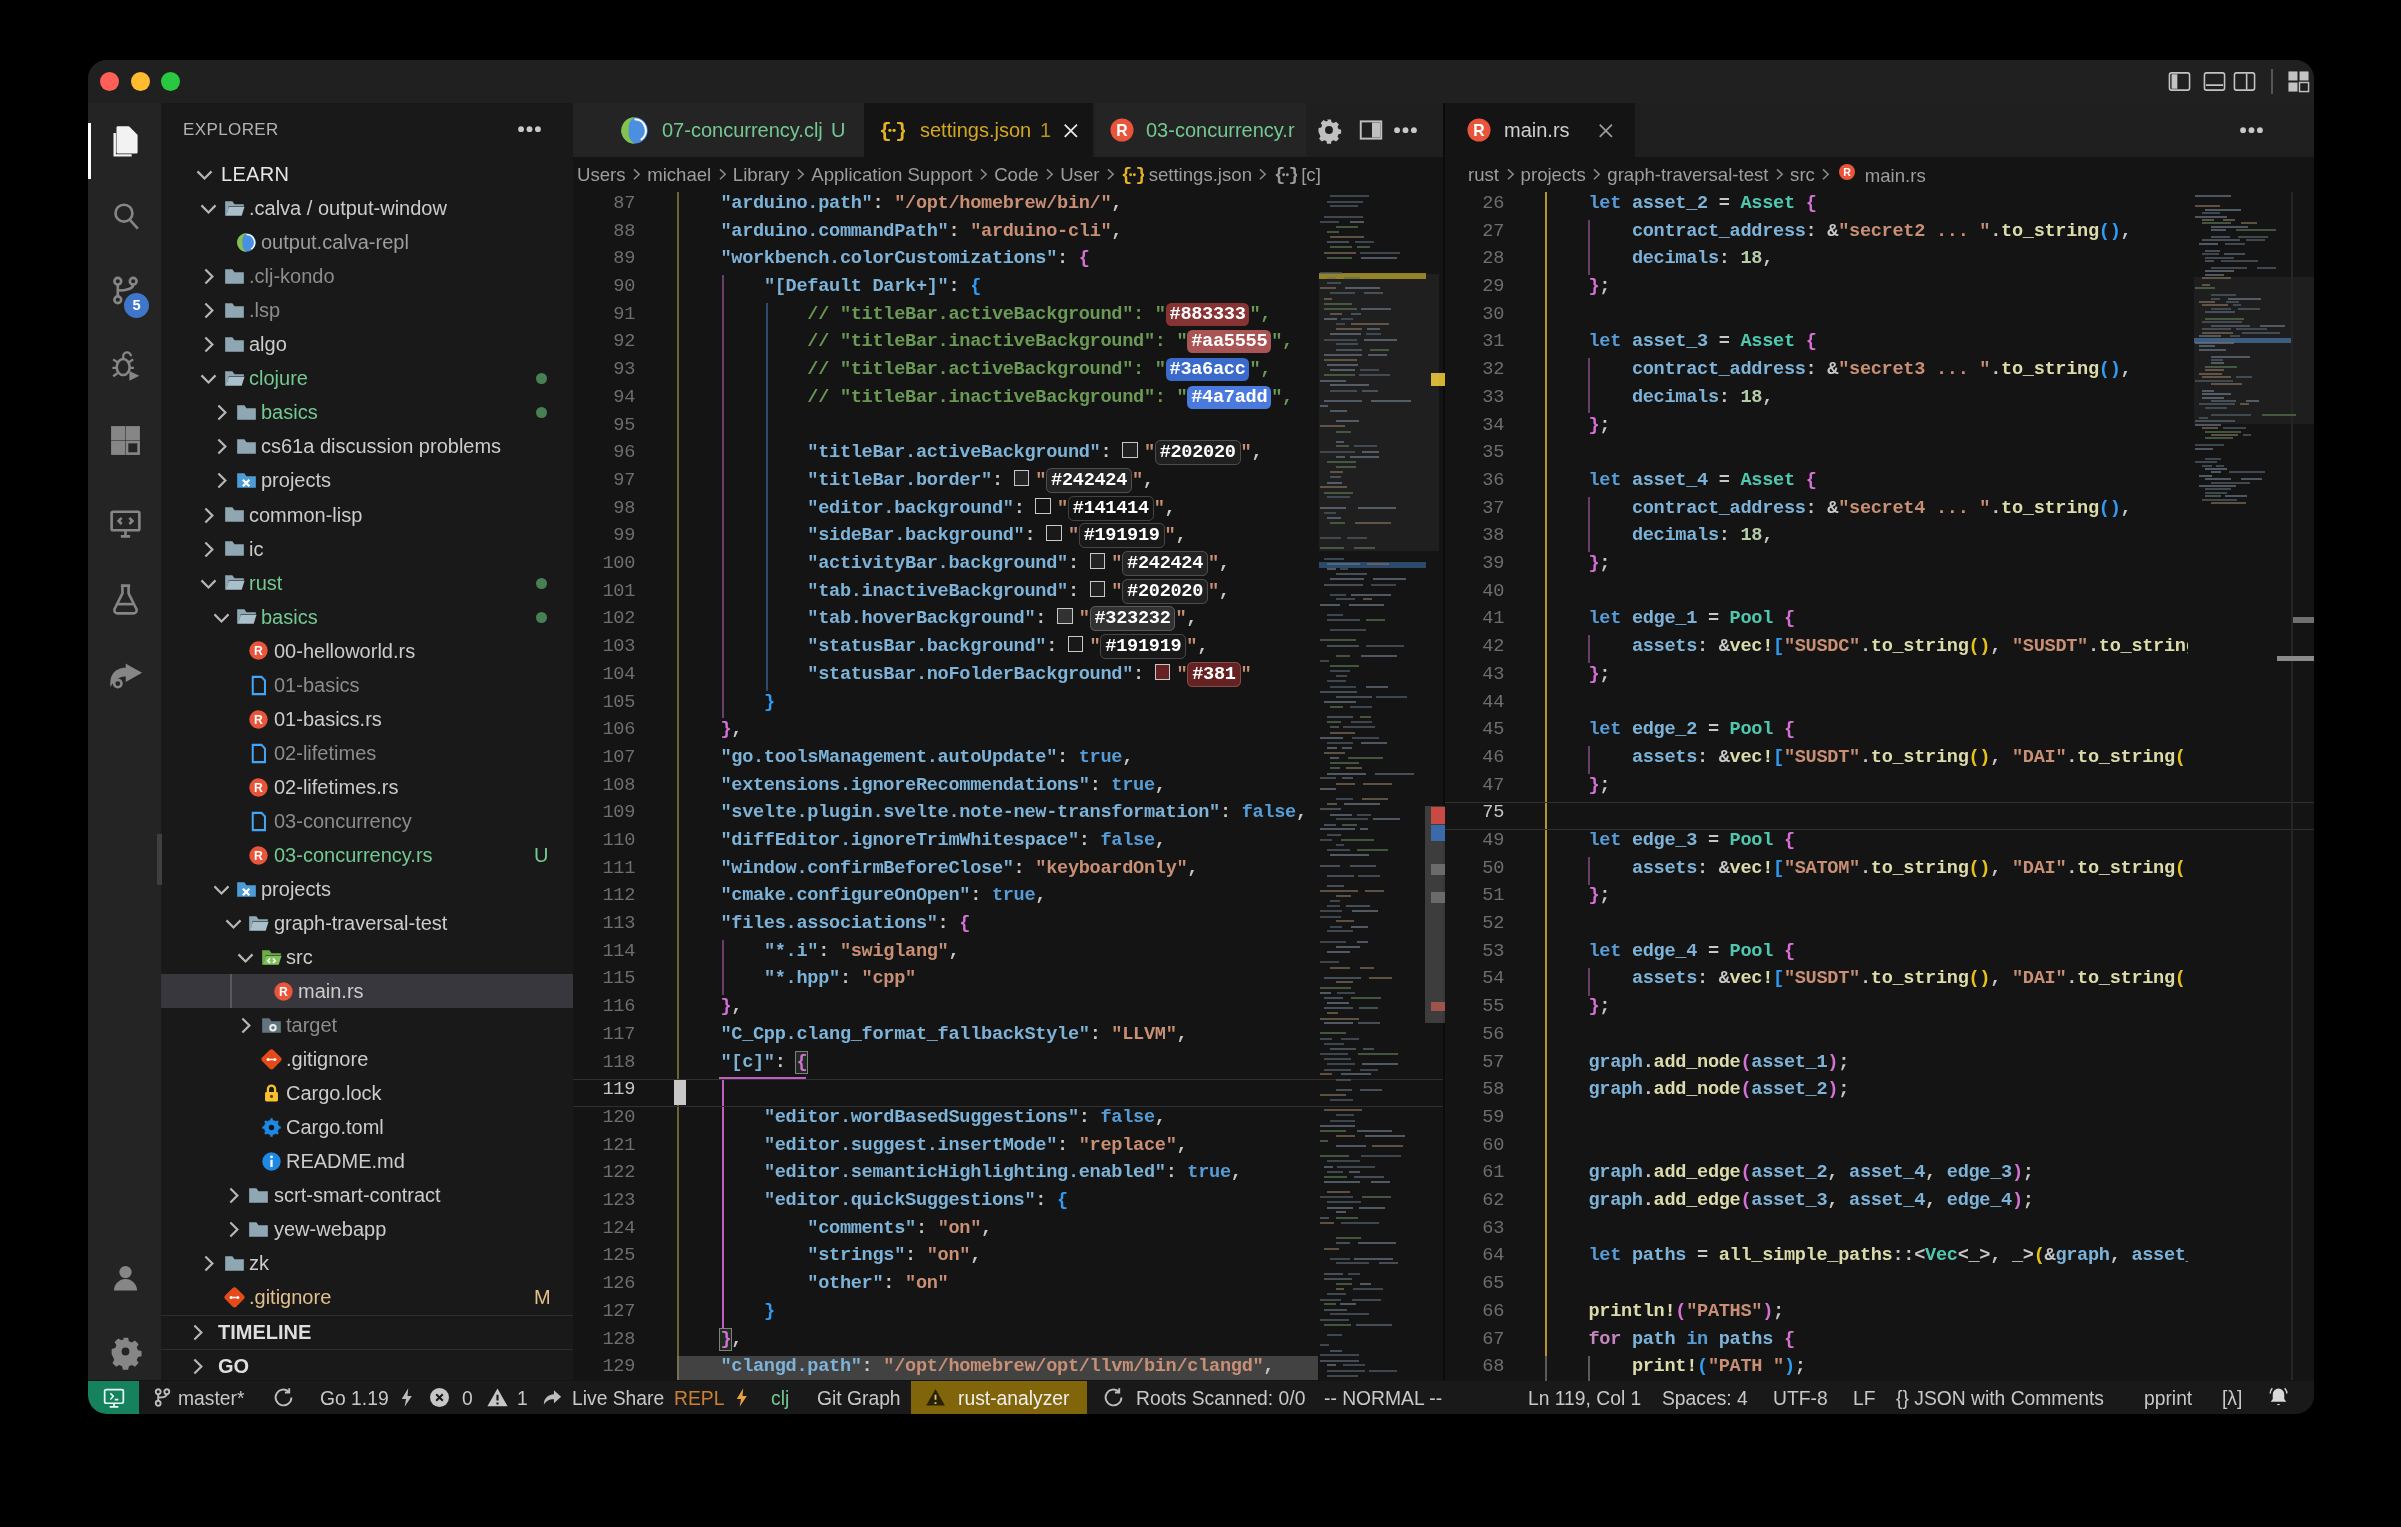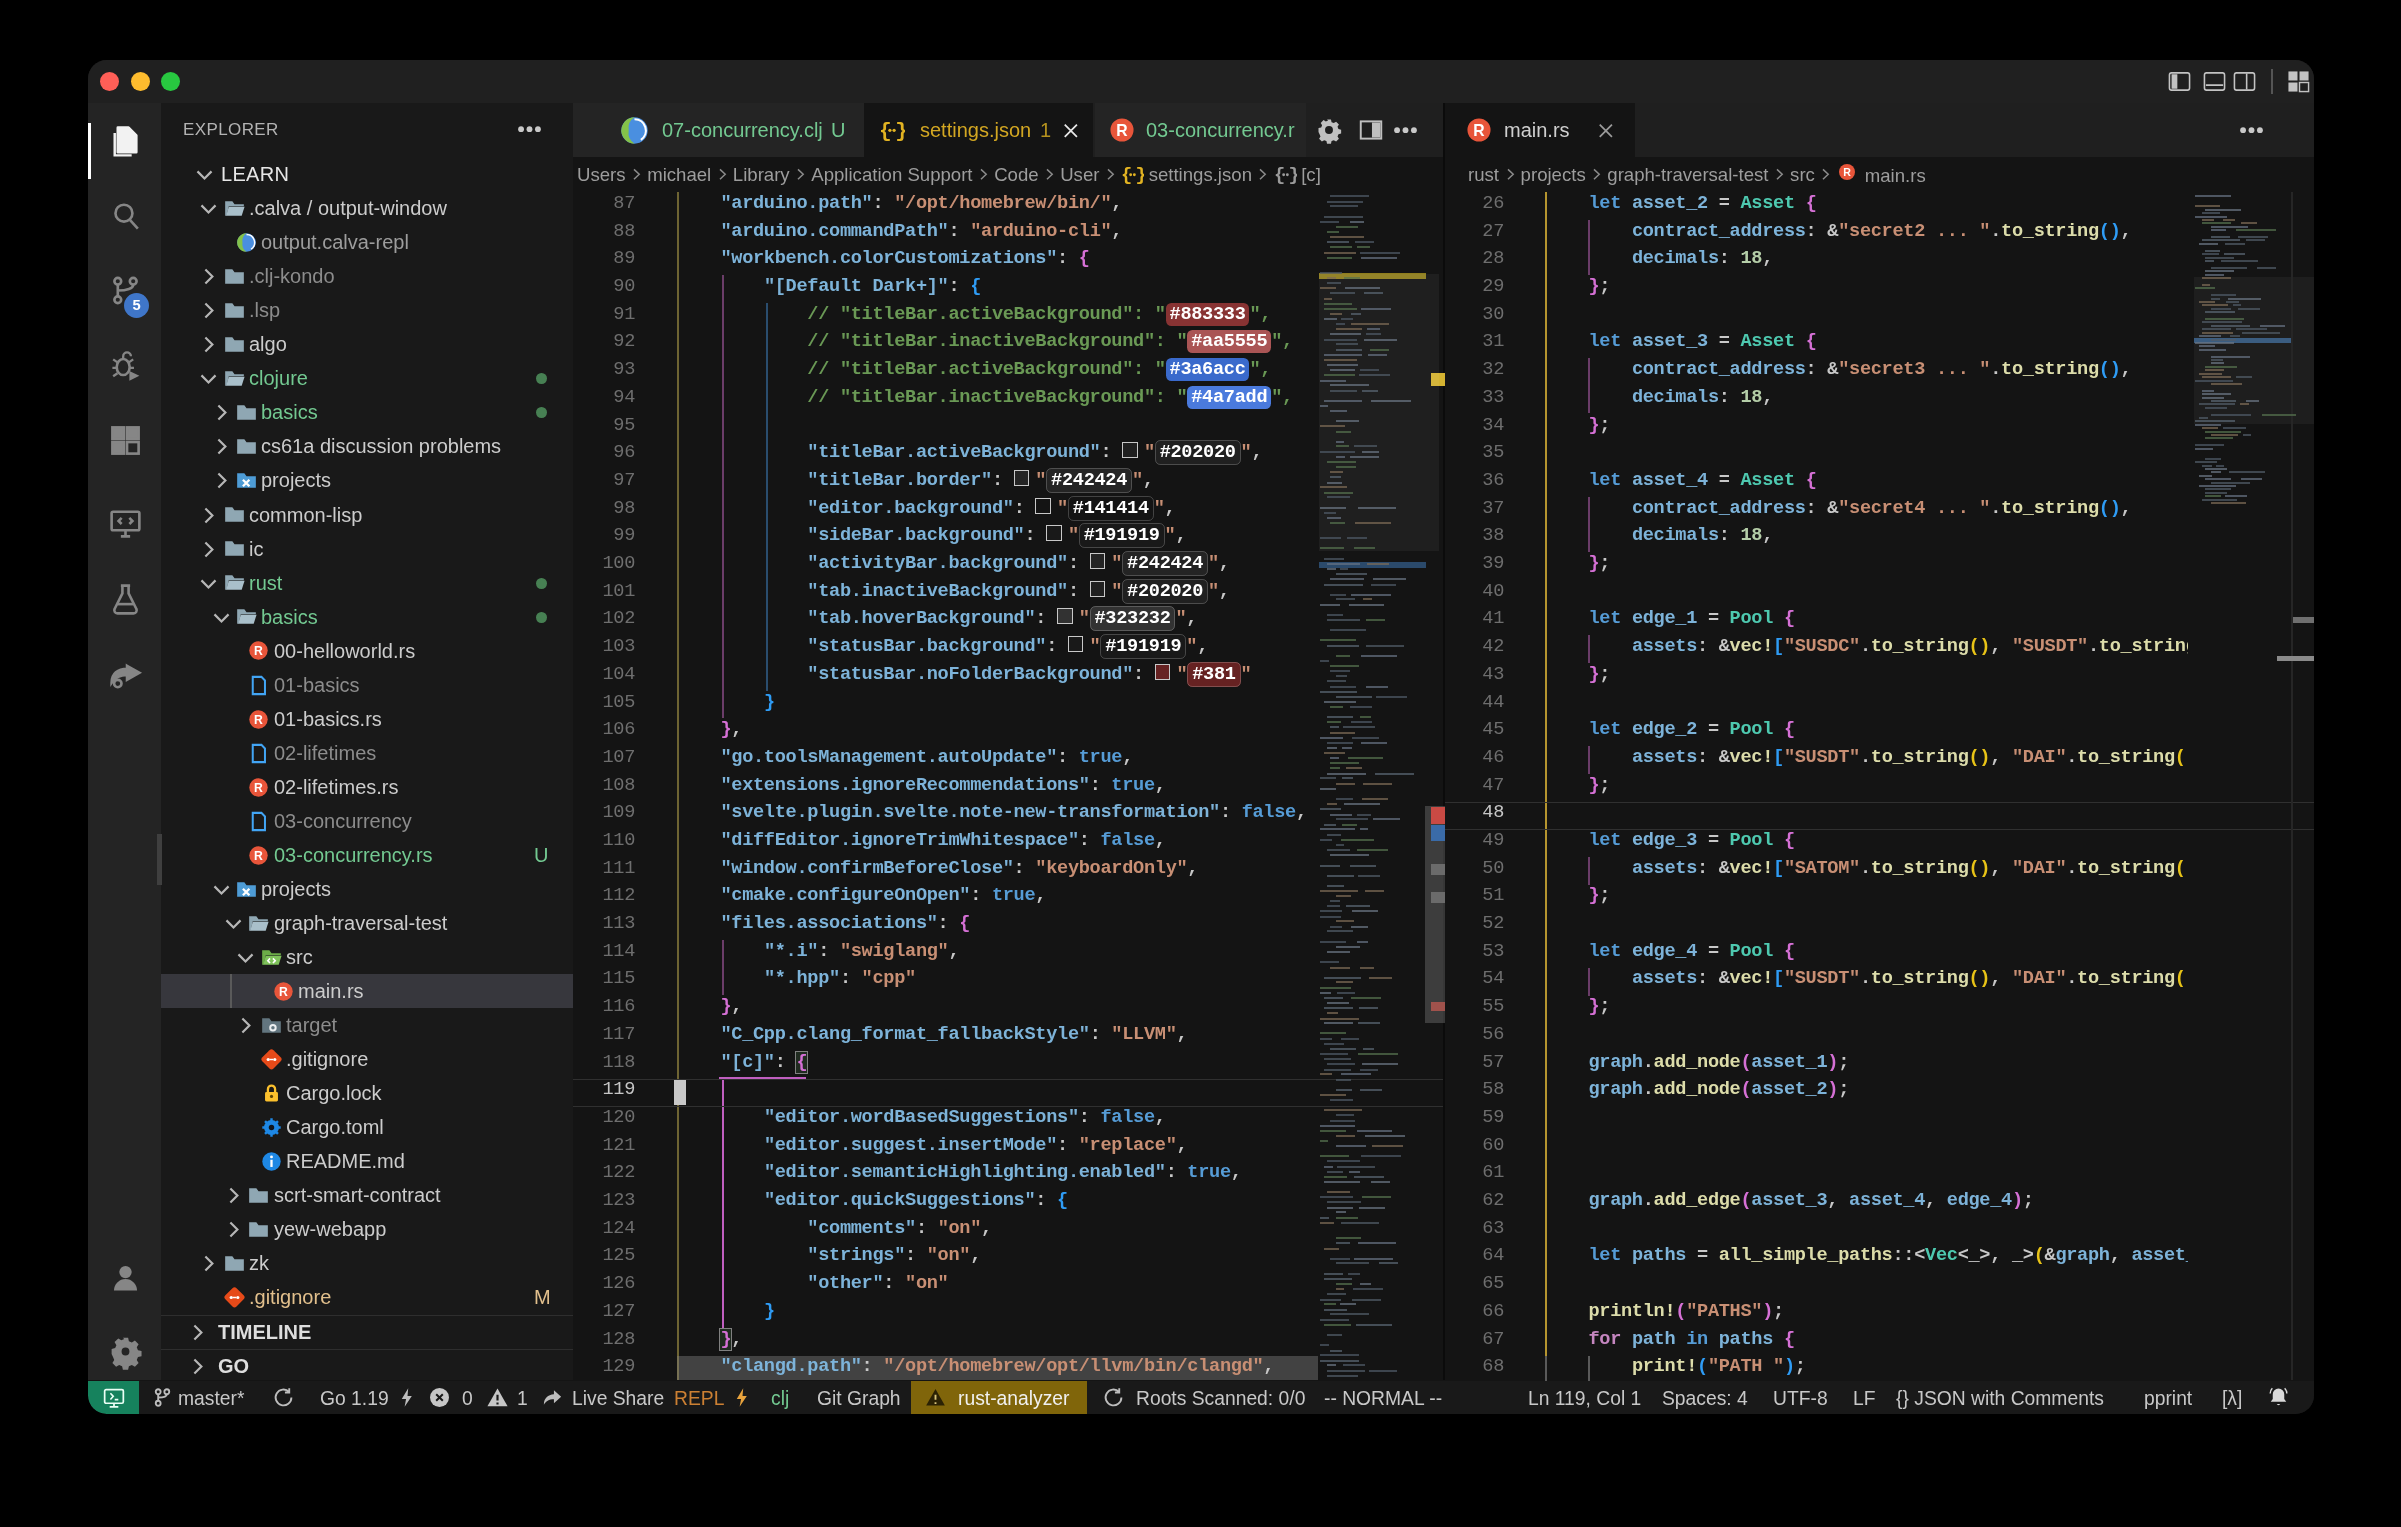--- a/index.html
+++ b/index.html
@@ -637,21 +637,21 @@
       <div class="code" style="top:573px;left:100px;width:643px"><i class="p">        </i><i class="key">assets</i><i class="p">: &amp;</i><i class="y">vec!</i><i class="bb">[</i><i class="s">"SUSDC"</i><i class="p">.</i><i class="y">to_string</i><i class="yb">()</i><i class="p">, </i><i class="s">"SUSDT"</i><i class="p">.</i><i class="y">to_string</i></div>
       <div class="num" style="top:601px;width:59px;left:0">43</div>
       <div class="code" style="top:601px;left:100px;width:643px"><i class="p">    </i><i class="m">}</i><i class="p">;</i></div>
       <div class="num" style="top:629px;width:59px;left:0">44</div>
       <div class="num" style="top:656px;width:59px;left:0">45</div>
       <div class="code" style="top:656px;left:100px;width:643px"><i class="p">    </i><i class="b">let </i><i class="key">edge_2</i><i class="p"> = </i><i class="t">Pool</i><i class="p"> </i><i class="m">{</i></div>
       <div class="num" style="top:684px;width:59px;left:0">46</div>
       <div class="code" style="top:684px;left:100px;width:643px"><i class="p">        </i><i class="key">assets</i><i class="p">: &amp;</i><i class="y">vec!</i><i class="bb">[</i><i class="s">"SUSDT"</i><i class="p">.</i><i class="y">to_string</i><i class="yb">()</i><i class="p">, </i><i class="s">"DAI"</i><i class="p">.</i><i class="y">to_string</i><i class="yb">()</i></div>
       <div class="num" style="top:712px;width:59px;left:0">47</div>
       <div class="code" style="top:712px;left:100px;width:643px"><i class="p">    </i><i class="m">}</i><i class="p">;</i></div>
-      <div class="num numA" style="top:739px;width:59px;left:0">48</div>
+      <div class="num numA" style="top:739px;width:59px;left:0">75</div>
       <div class="num" style="top:767px;width:59px;left:0">49</div>
       <div class="code" style="top:767px;left:100px;width:643px"><i class="p">    </i><i class="b">let </i><i class="key">edge_3</i><i class="p"> = </i><i class="t">Pool</i><i class="p"> </i><i class="m">{</i></div>
       <div class="num" style="top:795px;width:59px;left:0">50</div>
       <div class="code" style="top:795px;left:100px;width:643px"><i class="p">        </i><i class="key">assets</i><i class="p">: &amp;</i><i class="y">vec!</i><i class="bb">[</i><i class="s">"SATOM"</i><i class="p">.</i><i class="y">to_string</i><i class="yb">()</i><i class="p">, </i><i class="s">"DAI"</i><i class="p">.</i><i class="y">to_string</i><i class="yb">()</i></div>
       <div class="num" style="top:822px;width:59px;left:0">51</div>
       <div class="code" style="top:822px;left:100px;width:643px"><i class="p">    </i><i class="m">}</i><i class="p">;</i></div>
       <div class="num" style="top:850px;width:59px;left:0">52</div>
       <div class="num" style="top:878px;width:59px;left:0">53</div>
       <div class="code" style="top:878px;left:100px;width:643px"><i class="p">    </i><i class="b">let </i><i class="key">edge_4</i><i class="p"> = </i><i class="t">Pool</i><i class="p"> </i><i class="m">{</i></div>
       <div class="num" style="top:905px;width:59px;left:0">54</div>
@@ -659,20 +659,21 @@
       <div class="num" style="top:933px;width:59px;left:0">55</div>
       <div class="code" style="top:933px;left:100px;width:643px"><i class="p">    </i><i class="m">}</i><i class="p">;</i></div>
       <div class="num" style="top:961px;width:59px;left:0">56</div>
       <div class="num" style="top:989px;width:59px;left:0">57</div>
       <div class="code" style="top:989px;left:100px;width:643px"><i class="p">    </i><i class="key">graph</i><i class="p">.</i><i class="y">add_node</i><i class="m">(</i><i class="key">asset_1</i><i class="m">)</i><i class="p">;</i></div>
       <div class="num" style="top:1016px;width:59px;left:0">58</div>
       <div class="code" style="top:1016px;left:100px;width:643px"><i class="p">    </i><i class="key">graph</i><i class="p">.</i><i class="y">add_node</i><i class="m">(</i><i class="key">asset_2</i><i class="m">)</i><i class="p">;</i></div>
       <div class="num" style="top:1044px;width:59px;left:0">59</div>
       <div class="num" style="top:1072px;width:59px;left:0">60</div>
       <div class="num" style="top:1099px;width:59px;left:0">61</div>
+      <div class="code" style="top:1099px;left:100px;width:643px"><i class="p">    </i><i class="key">graph</i><i class="p">.</i><i class="y">add_edge</i><i class="m">(</i><i class="key">asset_2</i><i class="p">, </i><i class="key">asset_4</i><i class="p">, </i><i class="key">edge_3</i><i class="m">)</i><i class="p">;</i></div>
       <div class="num" style="top:1127px;width:59px;left:0">62</div>
       <div class="code" style="top:1127px;left:100px;width:643px"><i class="p">    </i><i class="key">graph</i><i class="p">.</i><i class="y">add_edge</i><i class="m">(</i><i class="key">asset_3</i><i class="p">, </i><i class="key">asset_4</i><i class="p">, </i><i class="key">edge_4</i><i class="m">)</i><i class="p">;</i></div>
       <div class="num" style="top:1155px;width:59px;left:0">63</div>
       <div class="num" style="top:1182px;width:59px;left:0">64</div>
       <div class="code" style="top:1182px;left:100px;width:643px"><i class="p">    </i><i class="b">let </i><i class="key">paths</i><i class="p"> = </i><i class="y">all_simple_paths</i><i class="p">::&lt;</i><i class="t">Vec</i><i class="p">&lt;_&gt;, _&gt;</i><i class="yb">(</i><i class="p">&amp;</i><i class="key">graph</i><i class="p">, </i><i class="key">asset_1</i></div>
       <div class="num" style="top:1210px;width:59px;left:0">65</div>
       <div class="num" style="top:1238px;width:59px;left:0">66</div>
       <div class="code" style="top:1238px;left:100px;width:643px"><i class="p">    </i><i class="y">println!</i><i class="m">(</i><i class="s">"PATHS"</i><i class="m">)</i><i class="p">;</i></div>
       <div class="num" style="top:1266px;width:59px;left:0">67</div>
       <div class="code" style="top:1266px;left:100px;width:643px"><i class="p">    </i><i class="kw">for </i><i class="key">path</i><i class="b"> in </i><i class="key">paths</i><i class="p"> </i><i class="m">{</i></div>

